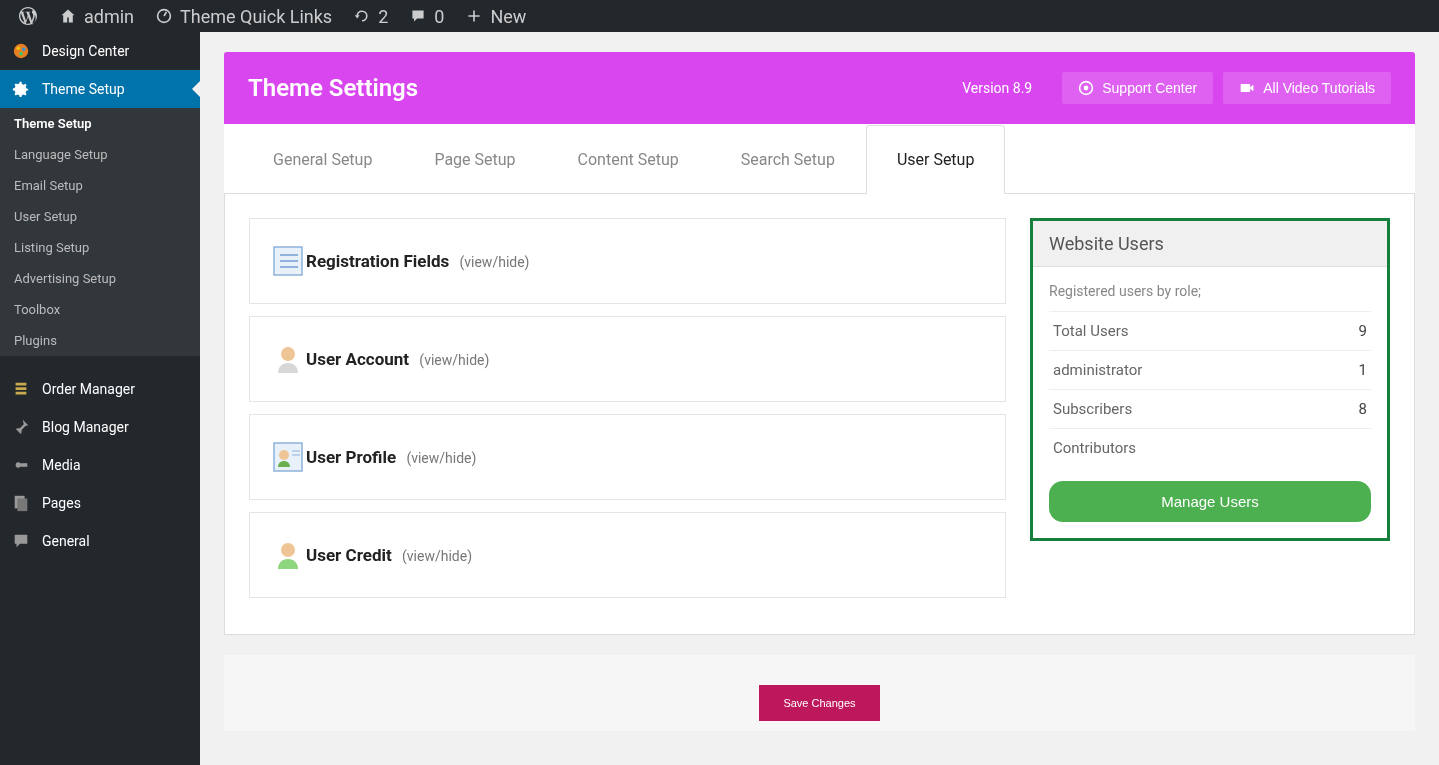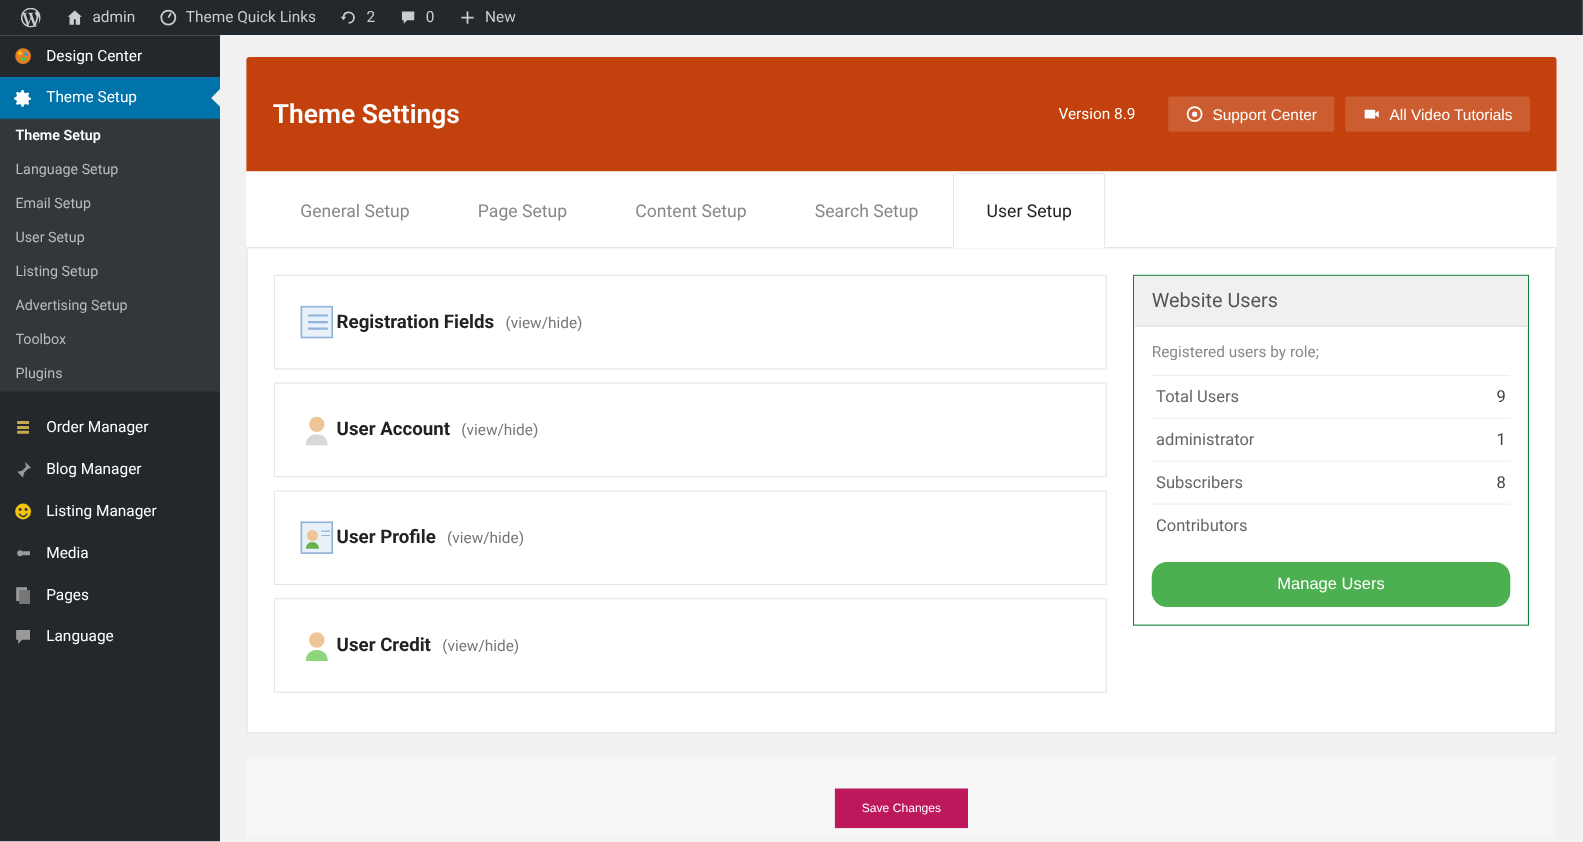--- a/index.html
+++ b/index.html
@@ -1,19 +1,19 @@
 <!DOCTYPE html>
 <html><head>
 <meta charset="utf-8">
 <style>
 * { margin: 0; padding: 0; box-sizing: border-box; }
 body { font-family: -apple-system, BlinkMacSystemFont, "Segoe UI", Roboto, sans-serif; background: #f1f1f1; width: 1439px; height: 765px; overflow: hidden; }
 
 
-.admin-bar { background: #23282d; color: #ccc; height: 32px; display: flex; align-items: center; padding: 0 8px; font-size: 14px; }
+.admin-bar { background: #23282d; color: #ccc; height: 32px; display: flex; align-items: center; padding: 0 8px; font-size: 18px; }
 .admin-bar-item { display: flex; align-items: center; padding: 0 10px; height: 32px; cursor: pointer; gap: 6px; }
 .ab-icon { width: 20px; height: 20px; display: inline-flex; align-items: center; justify-content: center; }
 
 
 .layout { display: flex; height: calc(765px - 32px); }
 
 
 .sidebar { width: 200px; background: #23282d; color: #eee; overflow-y: auto; flex-shrink: 0; }
 .sidebar-item { display: flex; align-items: center; gap: 10px; padding: 10px 12px; cursor: pointer; font-size: 14px; color: #ccc; }
 .sidebar-item.active { background: #0073aa; color: #fff; position: relative; }
@@ -21,21 +21,21 @@
 .sidebar-item.bold { color: #fff; font-weight: 400; }
 .sidebar-icon { width: 20px; text-align: center; font-size: 16px; }
 .sidebar-sub { background: #32373c; }
 .sidebar-sub .sidebar-subitem { padding: 8px 12px 8px 14px; font-size: 13px; color: #bbb; cursor: pointer; }
 .sidebar-sub .sidebar-subitem.current { color: #fff; font-weight: 600; }
 
 
 .main { flex: 1; background: #f1f1f1; padding: 20px 24px; overflow-y: auto; }
 
 
-.theme-header { background: #c2410c; color: #fff; padding: 36px 24px; display: flex; align-items: center; border-radius: 3px 3px 0 0; margin-bottom: 0; }
+.theme-header { background: #d946ef; color: #fff; padding: 20px 24px; display: flex; align-items: center; border-radius: 3px 3px 0 0; margin-bottom: 0; }
 .theme-title { font-size: 24px; font-weight: 600; flex: 1; }
 .theme-version { font-size: 14px; margin-right: 20px; }
 .theme-btn { background: rgba(255,255,255,0.15); border: none; color: #fff; padding: 8px 16px; font-size: 14px; cursor: pointer; display: flex; align-items: center; gap: 8px; border-radius: 2px; margin-left: 10px; }
 
 
 .tabs { background: #fff; display: flex; border-bottom: 1px solid #ddd; padding: 0 18px; }
 .tab { padding: 24px 30px; font-size: 16px; color: #888; cursor: pointer; border: 1px solid transparent; position: relative; top: 1px; }
 .tab.active { color: #222; border: 1px solid #ddd; border-bottom-color: #fff; background: #fff; border-radius: 4px 4px 0 0; }
 
 
@@ -44,21 +44,21 @@
 .right-column { width: 360px; }
 
 
 .accordion-item { border: 1px solid #e5e5e5; margin-bottom: 12px; background: #fff; }
 .accordion-header { display: flex; align-items: center; padding: 24px 20px; cursor: pointer; }
 .accordion-icon { width: 36px; height: 36px; display: flex; align-items: center; justify-content: center; }
 .accordion-title { font-size: 17px; font-weight: 700; color: #222; }
 .accordion-hint { font-size: 14px; color: #777; margin-left: 6px; font-weight: 400; }
 
 
-.widget { border: 1px solid #15803d; background: #fff; }
+.widget { border: 3px solid #15803d; background: #fff; }
 .widget-header { background: #f0f0f0; border-bottom: 1px solid #ddd; padding: 12px 16px; font-size: 18px; color: #555; }
 .widget-body { padding: 16px; }
 .widget-note { color: #888; font-size: 14px; margin-bottom: 12px; }
 .stats-row { display: flex; justify-content: space-between; padding: 10px 4px; border-top: 1px solid #eee; font-size: 15px; color: #666; }
 .stats-row:first-of-type { border-top: 1px solid #eee; }
 .stats-value { color: #444; }
 .manage-btn { width: 100%; background: #4caf50; color: #fff; border: none; padding: 12px; font-size: 15px; cursor: pointer; margin-top: 14px; border-radius: 14px; }
 
 
 .save-row { text-align: center; padding: 30px 0 10px; background: #f6f6f6; margin-top: 20px; }
@@ -166,31 +166,20 @@
         <div class="sidebar-item bold">
           <span class="sidebar-icon">
             <svg width="18" height="18" viewBox="0 0 20 20" fill="#999">
               <path d="M12 2l6 6-3 1-4 4-1 5-3-3-5 5 5-5-3-3 5-1 4-4z"></path>
             </svg>
           </span>
           <span>Blog Manager</span>
         </div>
         <div class="sidebar-item bold">
           <span class="sidebar-icon">
-            <svg width="18" height="18" viewBox="0 0 20 20">
-              <circle cx="10" cy="10" r="8" fill="#f1c40f"></circle>
-              <circle cx="7" cy="8" r="1.5" fill="#333"></circle>
-              <circle cx="13" cy="8" r="1.5" fill="#333"></circle>
-              <path d="M6 12c1 2 3 3 4 3s3-1 4-3" stroke="#333" fill="none" stroke-width="1.5"></path>
-            </svg>
-          </span>
-          <span>Listing Manager</span>
-        </div>
-        <div class="sidebar-item bold">
-          <span class="sidebar-icon">
             <svg width="18" height="18" viewBox="0 0 20 20" fill="#999">
               <circle cx="7" cy="10" r="3"></circle>
               <path d="M10 8h7v4h-7z"></path>
             </svg>
           </span>
           <span>Media</span>
         </div>
         <div class="sidebar-item bold">
           <span class="sidebar-icon">
             <svg width="18" height="18" viewBox="0 0 20 20" fill="#999">
@@ -199,21 +188,21 @@
             </svg>
           </span>
           <span>Pages</span>
         </div>
         <div class="sidebar-item bold">
           <span class="sidebar-icon">
             <svg width="18" height="18" viewBox="0 0 20 20" fill="#999">
               <path d="M3 3h14v10H9l-4 4v-4H3z"></path>
             </svg>
           </span>
-          <span>Language</span>
+          <span>General</span>
         </div>
       </div>
   </div>
 
   <div class="main">
     <div class="theme-header">
       <div class="theme-title">Theme Settings</div>
       <div class="theme-version">Version 8.9</div>
       <button class="theme-btn">
         <span>

